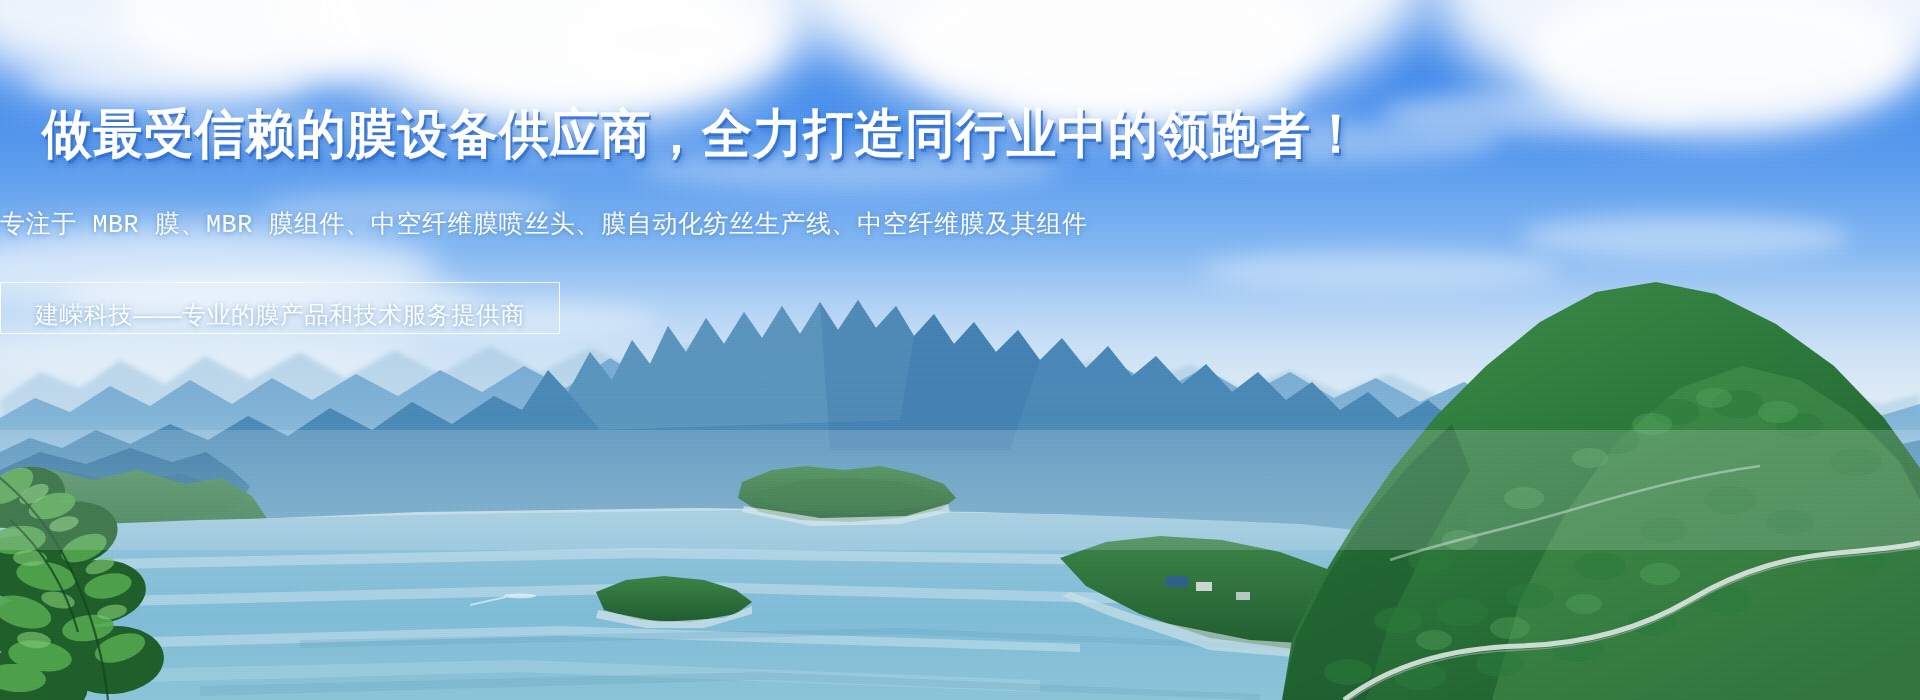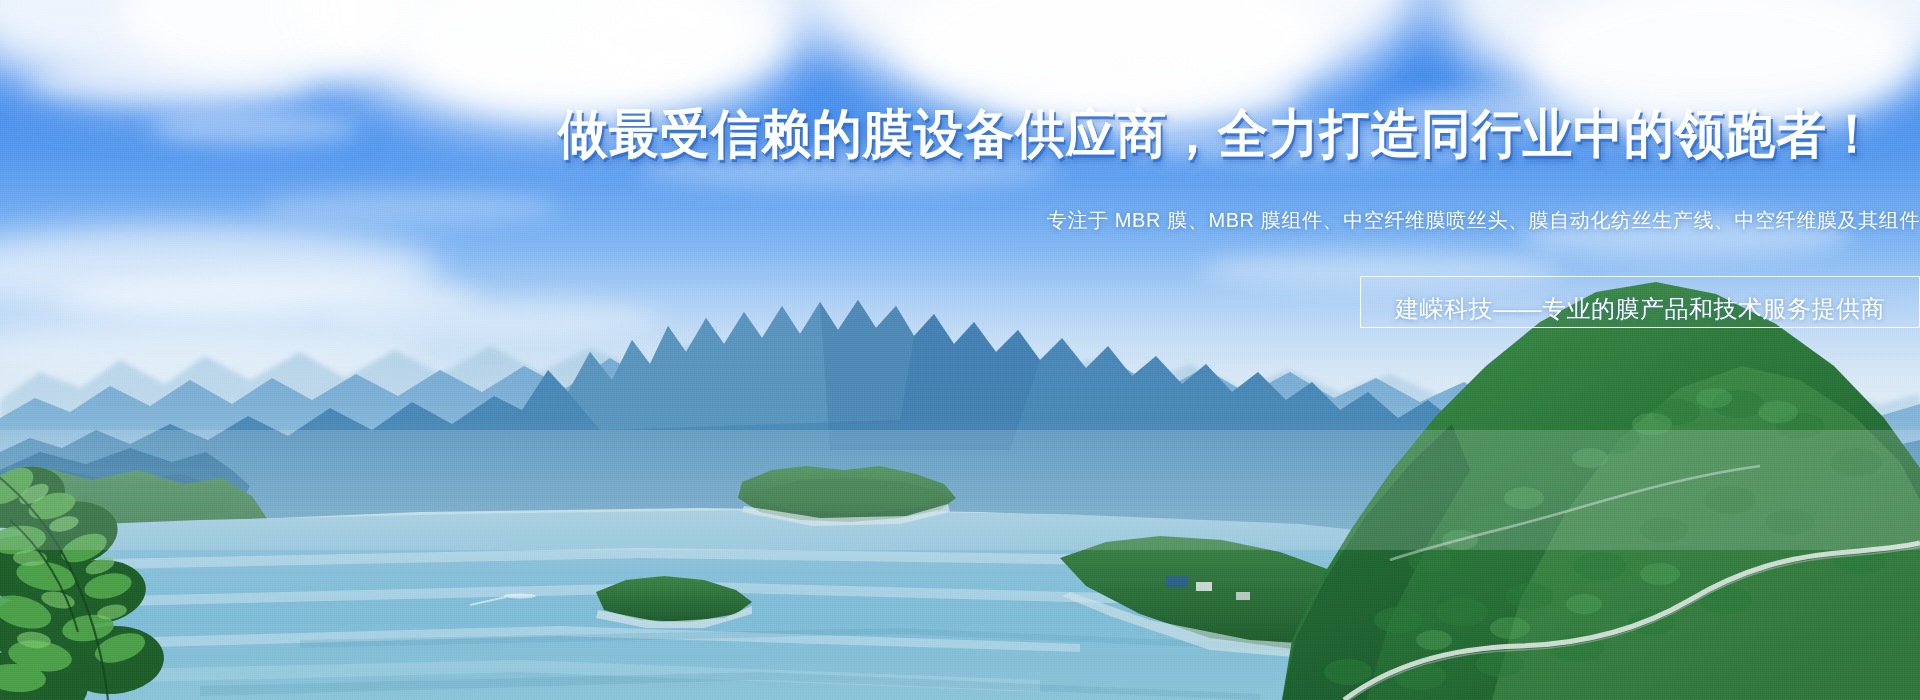--- a/index.html
+++ b/index.html
@@ -35,43 +35,44 @@
   .cl-soft{filter:blur(16px);}
   .cl-soft2{filter:blur(26px);}
   .cl-wisp{filter:blur(11px);}
 
   
   #scene{position:absolute;left:0;top:0;width:1920px;height:700px;}
 
   
   .hero-text{
     position:absolute;left:0;top:0;width:1920px;height:700px;
-    display:flex;flex-direction:column;align-items:flex-end;
+    display:flex;flex-direction:column;align-items:flex-start;
     pointer-events:none;
   }
   .headline{
     margin-top:104px;
     font-size:53px;
     line-height:1.12;
     font-weight:bold;
     color:#ffffff;
     letter-spacing:1px;
     transform:scaleX(.94);
     text-shadow:
        2px 3px 0 rgba(48,112,210,.85),
        3px 5px 7px rgba(30,85,170,.45);
     white-space:nowrap;
   }
   .subtitle{
     margin-top:44px;
-    font-size:20px;
+    font-size:25px;
     color:#ffffff;
     letter-spacing:.6px;
     text-shadow:0 1px 5px rgba(40,100,180,.55);
     white-space:nowrap;
+    font-family:Liberation Mono, monospace;
   }
   .tagline-box{
     margin-top:42px;
     padding:16px 34px 2px;
     border:1px solid rgba(255,255,255,.92);
     color:#ffffff;
     font-size:24px;
     letter-spacing:.5px;
     text-shadow:0 1px 5px rgba(40,100,180,.5);
     white-space:nowrap;

